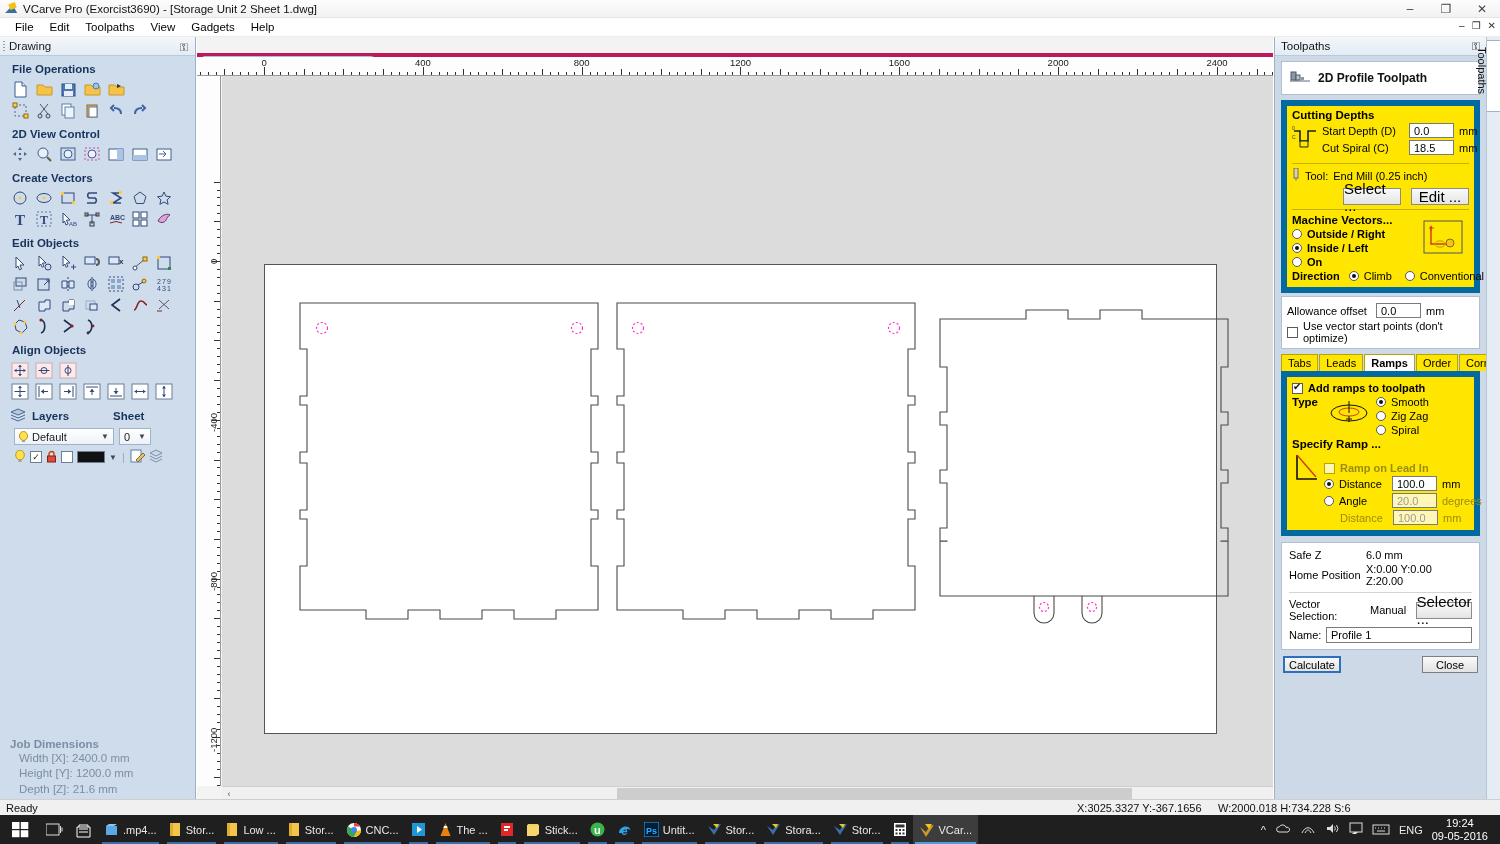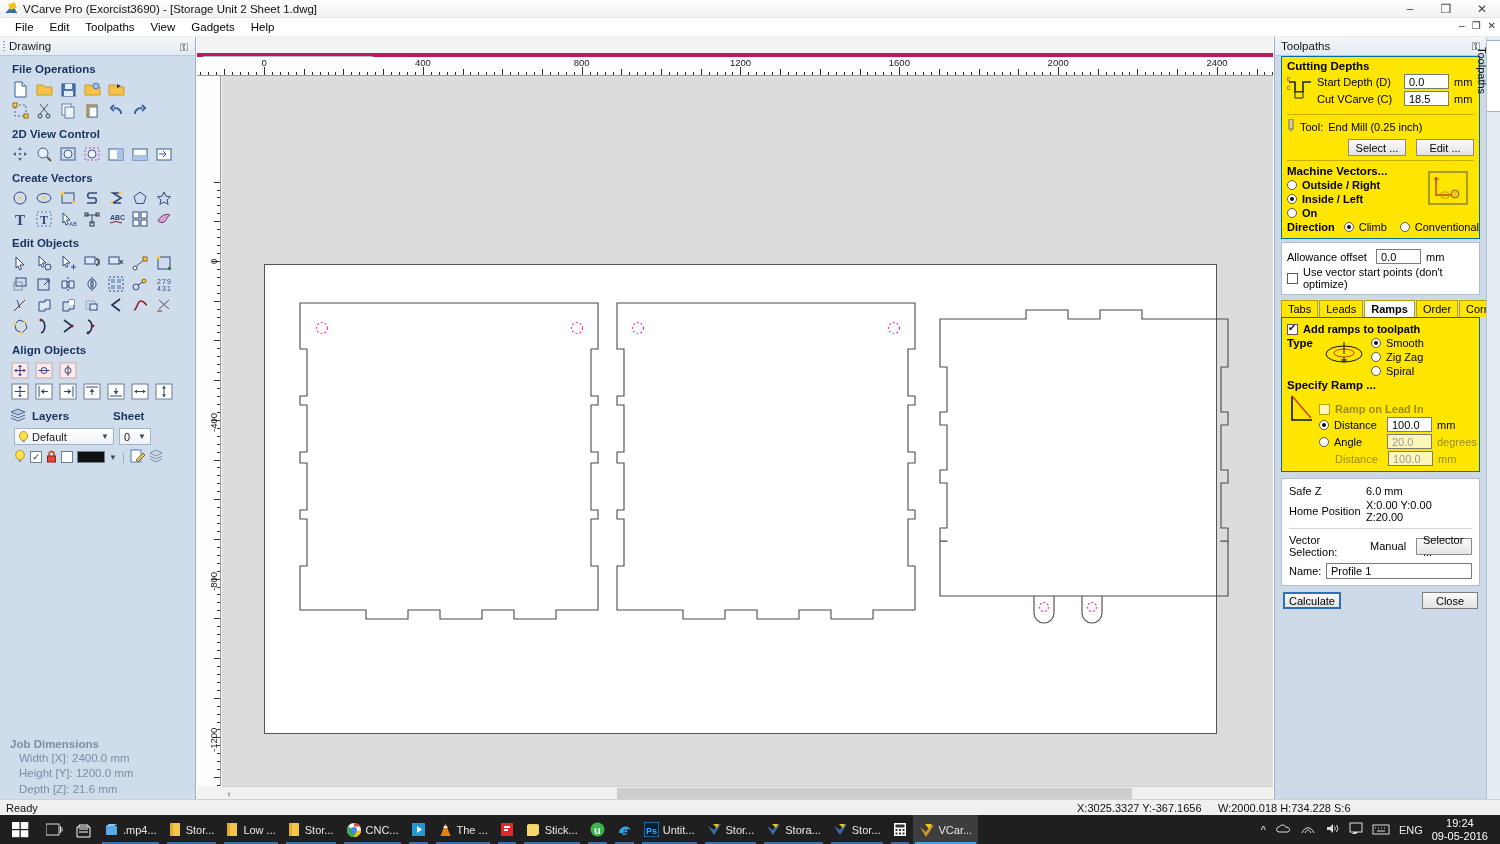--- a/index.html
+++ b/index.html
@@ -150,35 +150,35 @@
   .tpsidetab .tabbox { position:absolute; left:0; top:3px; width:14px; height:72px;
      background:#fff; border:1px solid #9fb2c6; border-left:none; }
 
   .panelbox {
     background:#fff; border:1px solid #b2bfd0; margin:5px 6px; padding:4px 5px;
   }
   .tp-title-row { display:flex; align-items:center; gap:7px; padding:3px 2px; }
   .tp-title-row .ttxt { font-weight:bold; font-size:12px; color:#111; }
 
   .yellowbox {
-    background:#ffe600; border:1px solid #0369a1; margin:0 6px 5px 6px; padding:3px 5px 5px 5px;
+    background:#ffe600; border:6px solid #0369a1; margin:0 6px 5px 6px; padding:3px 5px 5px 5px;
   }
   .yhead { font-weight:bold; font-size:11.5px; color:#000; }
   .frow { display:flex; align-items:center; gap:5px; margin-top:2px; }
   .flabel { font-size:11px; color:#000; }
   .fin {
     background:#fff; border:1px solid #7a7a7a; height:15px; width:45px;
     font-size:11px; padding-left:4px; display:flex; align-items:center; color:#000;
   }
   .fin.dim { color:#9a9a9a; background:#fff7b8; }
   .unit { font-size:11px; color:#000; }
   .wbtn {
     background:linear-gradient(#fafafa,#e4e4e4); border:1px solid #8b8b8b;
-    height:17px; font-size:11px; display:flex; align-items:center; justify-content:center;
-    color:#000; padding:0 6px;
+    height:17px; font-size:15px; display:flex; align-items:center; justify-content:center;
+    color:#000; padding:0 0;
   }
   .radio {
     width:10px;height:10px;border-radius:50%; border:1px solid #5a5a5a; background:#fff;
     display:inline-block; position:relative; flex:none;
   }
   .radio.on::after { content:""; position:absolute; left:2px; top:2px; width:4px;height:4px;
     border-radius:50%; background:#111; }
   .chk { width:11px;height:11px;border:1px solid #5a5a5a; background:#fff; display:inline-block;
     position:relative; flex:none; }
   .chk.on::after { content:"✔"; position:absolute; left:0px; top:-3px; font-size:10px; color:#111; }
@@ -1045,40 +1045,53 @@
       <div class="thumb"></div>
     </div>
   </div>
 
   <div class="tpdock">
     <div class="tp-header">
       <span>Toolpaths</span>
       <span class="pin2">⚿</span>
     </div>
 
+    <div class="panelbox">
+      <div class="tp-title-row">
+        <span>
+          <svg width="22" height="16">
+              <rect x="2" y="3" width="5" height="8" fill="#8a98a8" stroke="#4a5868"></rect>
+              <rect x="7" y="6" width="4" height="5" fill="#b8c4d0" stroke="#4a5868"></rect>
+              <rect x="12" y="8" width="3" height="3" fill="#8a98a8"></rect>
+              <path d="M1 12h20" stroke="#5a6878"></path>
+            </svg>
+        </span>
+        <span class="ttxt">2D Profile Toolpath</span>
+      </div>
+    </div>
 
     <div class="yellowbox">
       <div class="yhead">Cutting Depths</div>
       <div style="display:flex;align-items:flex-start;gap:4px;">
         <span style="margin-top:4px">
           <svg width="26" height="32">
               <path d="M2 6h6v10h8V6h8" fill="none" stroke="#222" stroke-width="1.6"></path>
               <path d="M8 16h8v6H8z" fill="#ffe600" stroke="#222"></path>
               <text x="0" y="5" font-size="5" fill="#333">0</text>
               <text x="0" y="14" font-size="5" fill="#333">C</text>
             </svg>
         </span>
         <div style="flex:1">
           <div class="frow">
             <span class="flabel" style="width:82px">Start Depth (D)</span>
             <span class="fin">0.0</span>
             <span class="unit">mm</span>
           </div>
           <div class="frow">
-            <span class="flabel" style="width:82px">Cut VCarve (C)</span>
+            <span class="flabel" style="width:82px">Cut Spiral (C)</span>
             <span class="fin">18.5</span>
             <span class="unit">mm</span>
           </div>
         </div>
       </div>
       <div class="hr-y"></div>
       <div class="frow">
         <span>
           <svg width="8" height="14">
               <rect x="2" y="0" width="4" height="10" fill="#d8d0b0" stroke="#7a7050"></rect>

